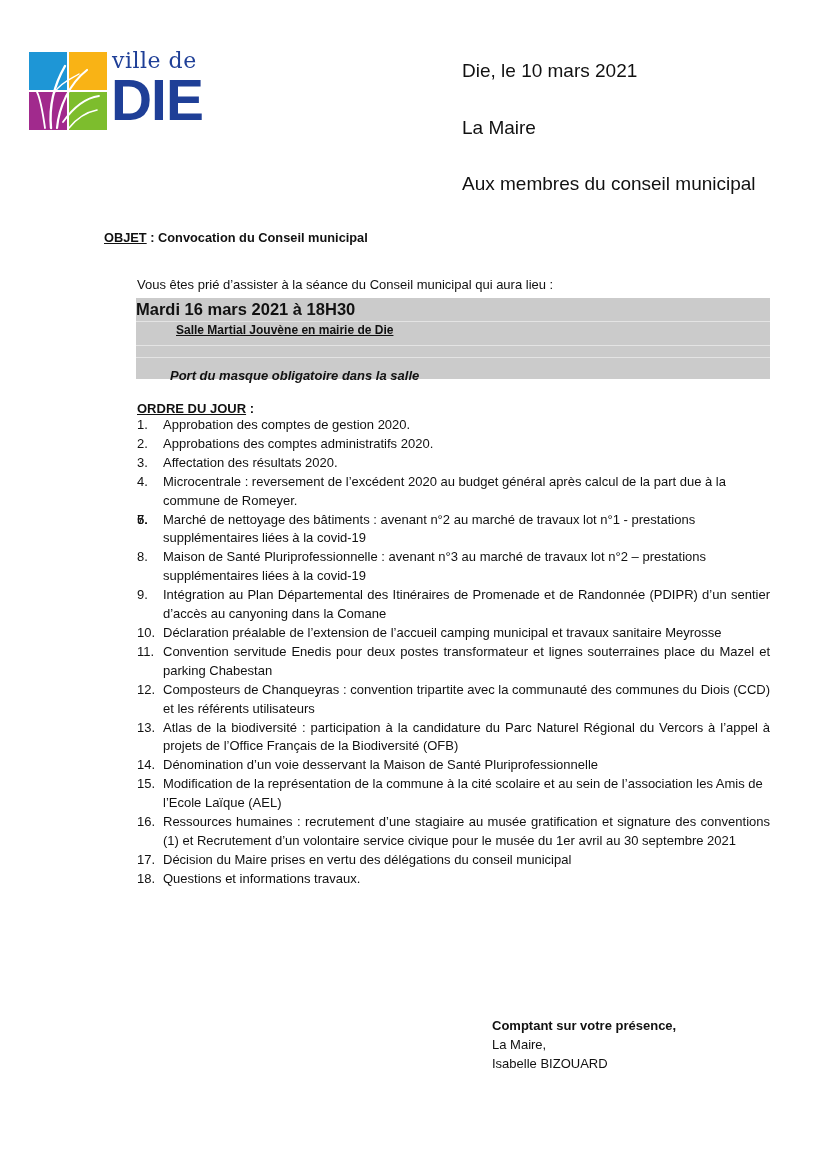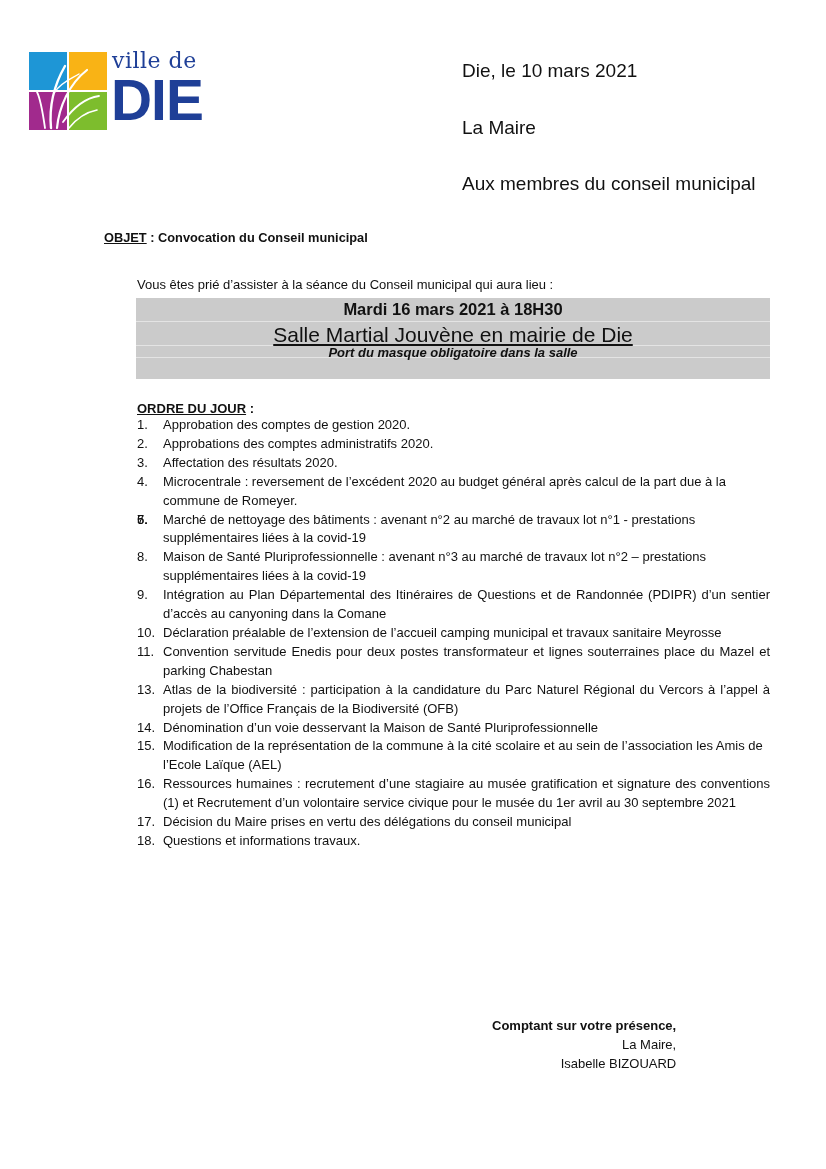--- a/index.html
+++ b/index.html
@@ -19,34 +19,34 @@
     .logo-svg { position: absolute; left: 0; top: 0; width: 78px; height: 78px; }
     .logo-ville { position: absolute; left: 83px; top: -4px; font-family: "DejaVu Serif", serif; font-size: 22px; color: #1f3f97; letter-spacing: 0.5px; }
     .logo-die { position: absolute; left: 82px; top: 18px; font-family: "Liberation Sans", sans-serif; font-weight: bold; font-size: 58px; line-height: 60px; color: #1f3f97; letter-spacing: -1px; transform: scaleX(0.98); transform-origin: left; }
 
     .right-block { left: 462px; font-size: 19px; }
     .objet { left: 60px; top: 230px; font-weight: bold; font-size: 12.8px; margin-left: 44px; }
     .objet .u { text-decoration: underline; }
     .intro { left: 137px; top: 277px; font-size: 13px; }
 
     .box { left: 136px; top: 298px; width: 634px; height: 81px; background: #cbcbcb; }
-    .box .row { position: absolute; left: 0; width: 634px; text-align: center; }
+    .box .row { position: absolute; left: 0; width: 634px; text-align: left; }
     .box .sep { position: absolute; left: 0; width: 634px; height: 1px; background: #e4e4e4; }
     .box .r1 { top: 2px; font-weight: bold; font-size: 16.5px; }
-    .box .r2 { top: 25px; font-weight: normal; font-size: 21px; text-decoration: underline; }
-    .box .r3 { top: 47px; font-weight: bold; font-style: italic; font-size: 13px; }
+    .box .r2 { top: 25px; font-weight: bold; font-size: 12px; text-decoration: underline; margin-left: 40px; }
+    .box .r3 { top: 70px; font-weight: bold; font-style: italic; font-size: 13px; padding-left: 34px; }
 
     .agenda-title { left: 137px; top: 401px; font-weight: bold; font-size: 13px; }
     .agenda-title .u { text-decoration: underline; }
 
     .agenda { left: 137px; top: 416px; width: 633px; margin: 0; padding: 0; list-style: none; }
     .agenda li { position: relative; padding-left: 26px; font-size: 13px; line-height: 18.9px; text-align: justify; }
     .agenda li .num { position: absolute; left: 0; top: 0; }
 
-    .closing { left: 492px; top: 1016px; font-size: 13px; line-height: 19px; text-align: right; }
+    .closing { left: 492px; top: 1016px; font-size: 13px; line-height: 19px; }
     .closing .b { font-weight: bold; }
   </style>
 </head>
 <body>
 
 <div class="abs logo">
   <div class="logo-squares">
     <div class="sq tl"></div>
     <div class="sq tr"></div>
     <div class="sq bl"></div>
@@ -89,23 +89,24 @@
 
 <ol class="abs agenda">
   <li><span class="num">1.</span><span>Approbation des comptes de gestion 2020.</span></li>
   <li><span class="num">2.</span><span>Approbations des comptes administratifs 2020.</span></li>
   <li><span class="num">3.</span><span>Affectation des résultats 2020.</span></li>
   <li style="text-align:left; padding-right:18px;"><span class="num">4.</span><span>Microcentrale : reversement de l’excédent 2020 au budget général après calcul de la part due à la commune de Romeyer.</span></li>
   <li><span class="num">5.</span></li>
   <li><span class="num">6.</span></li>
   <li style="text-align:left;"><span class="num">7.</span><span>Marché de nettoyage des bâtiments : avenant n°2 au marché de travaux lot n°1 - prestations supplémentaires liées à la covid-19</span></li>
   <li style="text-align:left;"><span class="num">8.</span><span>Maison de Santé Pluriprofessionnelle : avenant n°3 au marché de travaux lot n°2 – prestations supplémentaires liées à la covid-19</span></li>
-  <li><span class="num">9.</span><span>Intégration au Plan Départemental des Itinéraires de Questions et de Randonnée (PDIPR) d’un sentier d’accès au canyoning dans la Comane</span></li>
+  <li><span class="num">9.</span><span>Intégration au Plan Départemental des Itinéraires de Promenade et de Randonnée (PDIPR) d’un sentier d’accès au canyoning dans la Comane</span></li>
   <li><span class="num">10.</span><span>Déclaration préalable de l’extension de l’accueil camping municipal et travaux sanitaire Meyrosse</span></li>
   <li><span class="num">11.</span><span>Convention servitude Enedis pour deux postes transformateur et lignes souterraines place du Mazel et parking Chabestan</span></li>
+  <li><span class="num">12.</span><span>Composteurs de Chanqueyras : convention tripartite avec la communauté des communes du Diois (CCD) et les référents utilisateurs</span></li>
   <li><span class="num">13.</span><span>Atlas de la biodiversité : participation à la candidature du Parc Naturel Régional du Vercors à l’appel à projets de l’Office Français de la Biodiversité (OFB)</span></li>
   <li><span class="num">14.</span><span>Dénomination d’un voie desservant la Maison de Santé Pluriprofessionnelle</span></li>
   <li style="text-align:left;"><span class="num">15.</span><span>Modification de la représentation de la commune à la cité scolaire et au sein de l’association les Amis de l’Ecole Laïque (AEL)</span></li>
   <li><span class="num">16.</span><span>Ressources humaines : recrutement d’une stagiaire au musée gratification et signature des conventions (1) et Recrutement d’un volontaire service civique pour le musée du 1er avril au 30 septembre 2021</span></li>
   <li><span class="num">17.</span><span>Décision du Maire prises en vertu des délégations du conseil municipal</span></li>
   <li><span class="num">18.</span><span>Questions et informations travaux.</span></li>
 </ol>
 
 <div class="abs closing">
   <div class="b">Comptant sur votre présence,</div>

